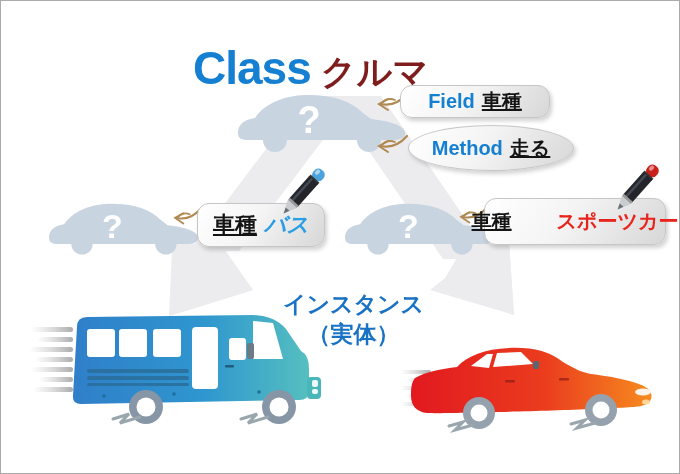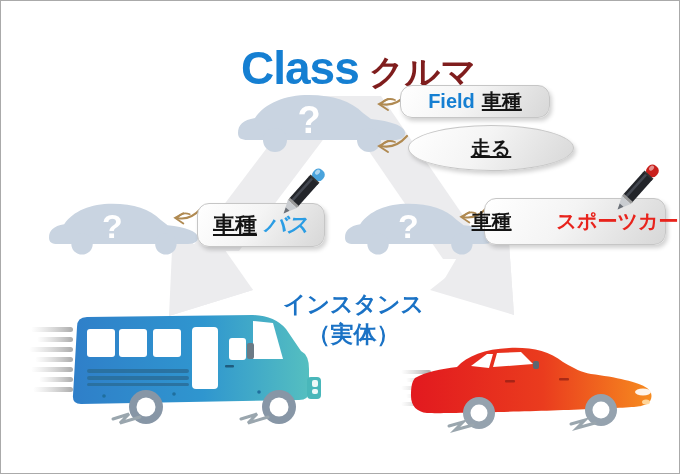--- a/index.html
+++ b/index.html
@@ -5,21 +5,21 @@
   html,body{margin:0;padding:0;background:#fff;}
   .canvas{
     position:relative;width:680px;height:474px;background:#ffffff;
     border:1px solid #aaaaaa;box-sizing:border-box;overflow:hidden;
     font-family:"Liberation Sans","DejaVu Sans",sans-serif;
   }
   .abs{position:absolute;}
   
   .bg-arrows{left:0;top:0;width:680px;height:474px;z-index:0;}
   
-  .title{left:192px;top:40px;display:flex;align-items:baseline;z-index:3;margin-left:48px;}
+  .title{left:192px;top:40px;display:flex;align-items:baseline;z-index:3;}
   .title .t-en{font-size:46px;font-weight:bold;color:#157fd2;letter-spacing:-1px;}
   .title .t-ja{font-size:35px;font-weight:bold;color:#7f1d1d;margin-left:10px;}
   
   .car{z-index:1;}
   .qmark{font-size:38px;font-weight:bold;fill:#ffffff;font-family:"Liberation Sans","DejaVu Sans",sans-serif;}
   
   .tag{
     display:flex;align-items:center;justify-content:center;gap:7px;
     background:linear-gradient(125deg,#ffffff 0%,#f4f4f4 45%,#d7d7d7 100%);
     border:1px solid #c6c6c6;border-radius:12px;
@@ -72,20 +72,21 @@
     </g>
     <text class="qmark" x="80" y="50" text-anchor="middle">?</text>
   </svg>
 
   <div class="abs tag tag-field">
     <span class="kw">Field</span>
     <span class="blk">車種</span>
   </div>
 
   <div class="abs tag tag-method">
+    <span class="kw">Method</span>
     <span class="blk">走る</span>
   </div>
 
   <svg class="abs hook" style="left:374px;top:90px;" width="34" height="24" viewBox="0 0 34 24">
     <g fill="none" stroke="#b08a52" stroke-linecap="round">
       <path d="M32,3 C24,12 15,15 6,13" stroke-width="2.2"></path>
       <path d="M6,13 C10,8 15,7 20,9" stroke-width="1.8"></path>
       <polyline points="13,19 4,13 13,8" stroke-width="2"></polyline>
     </g>
   </svg>

